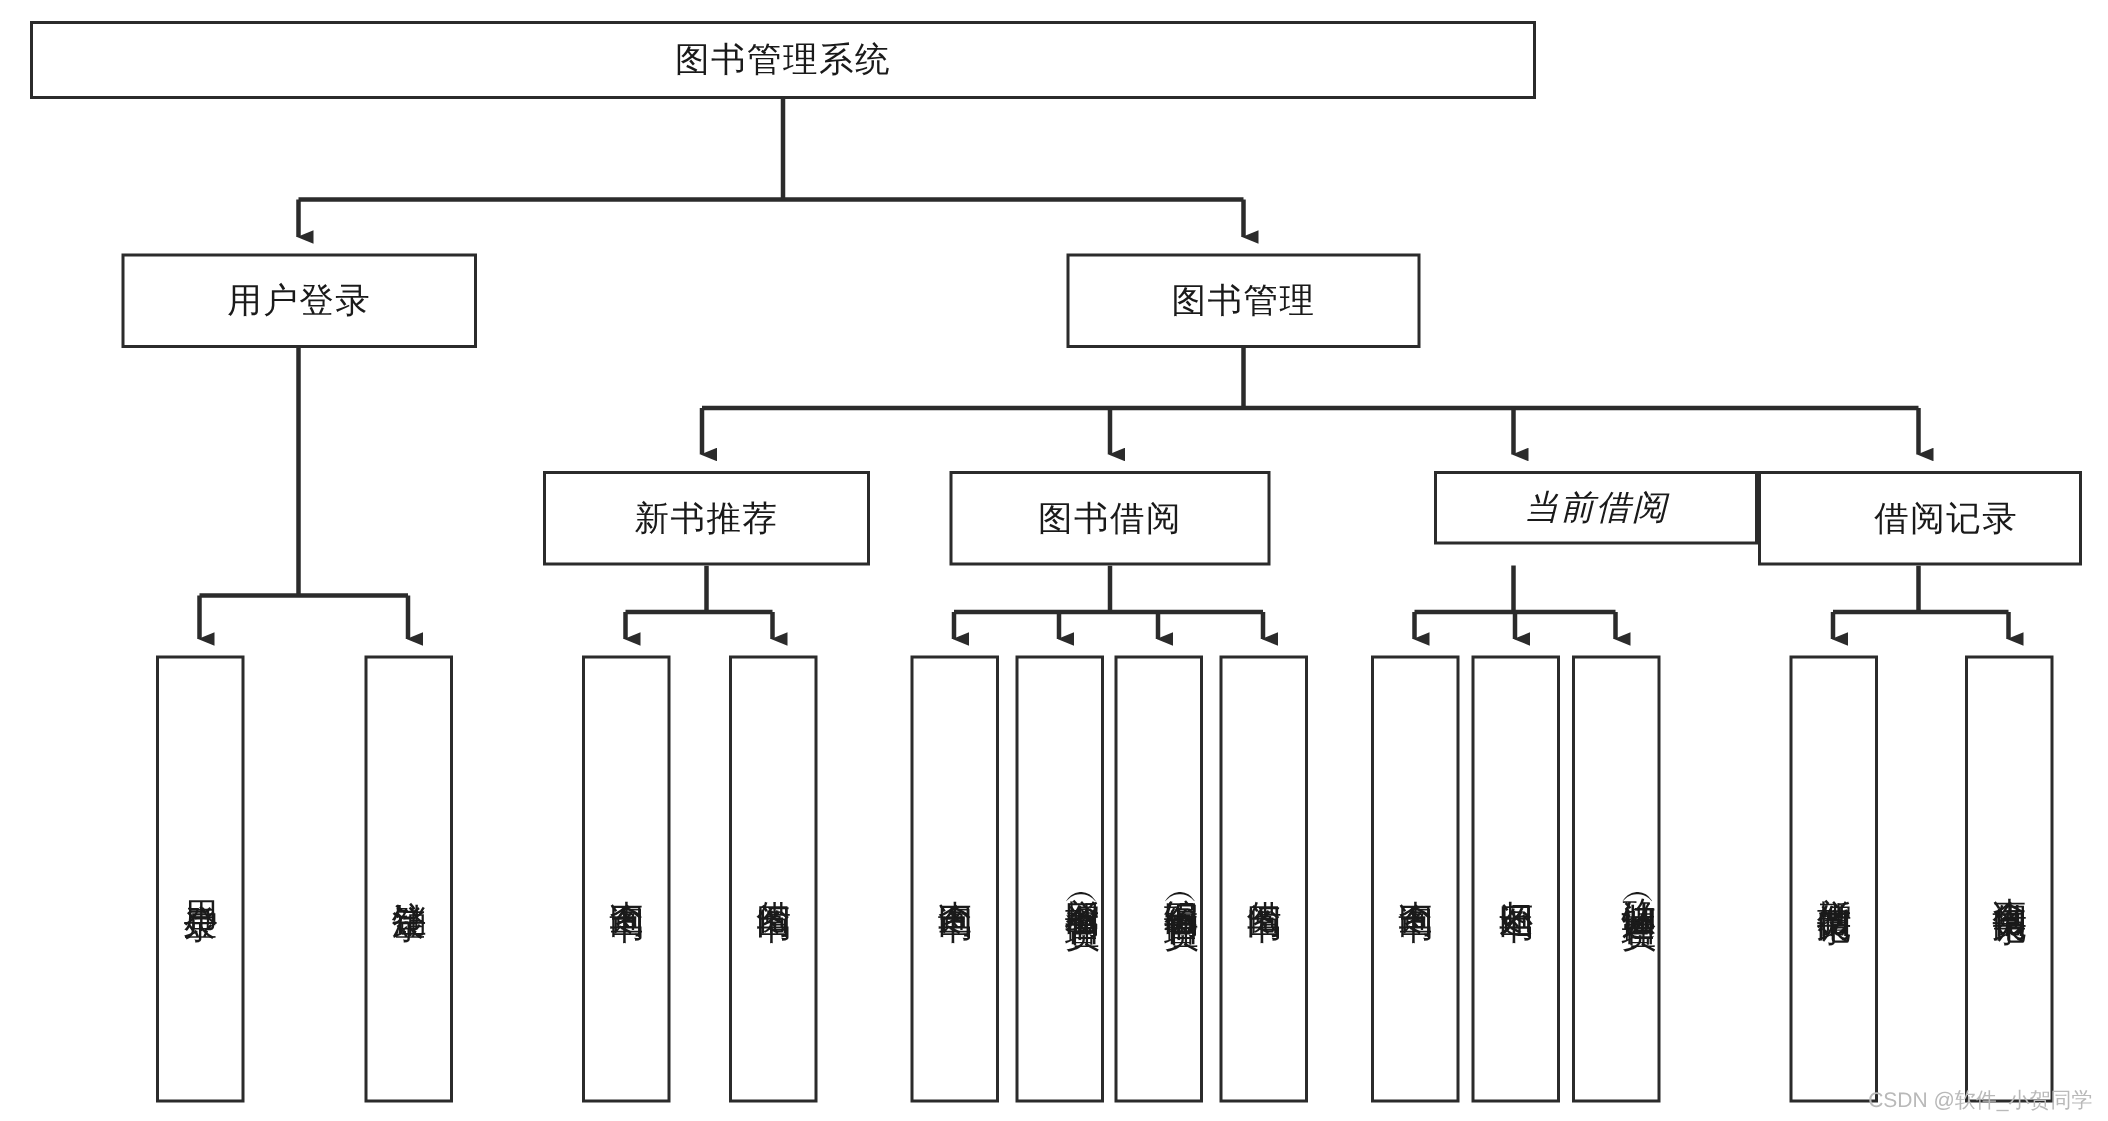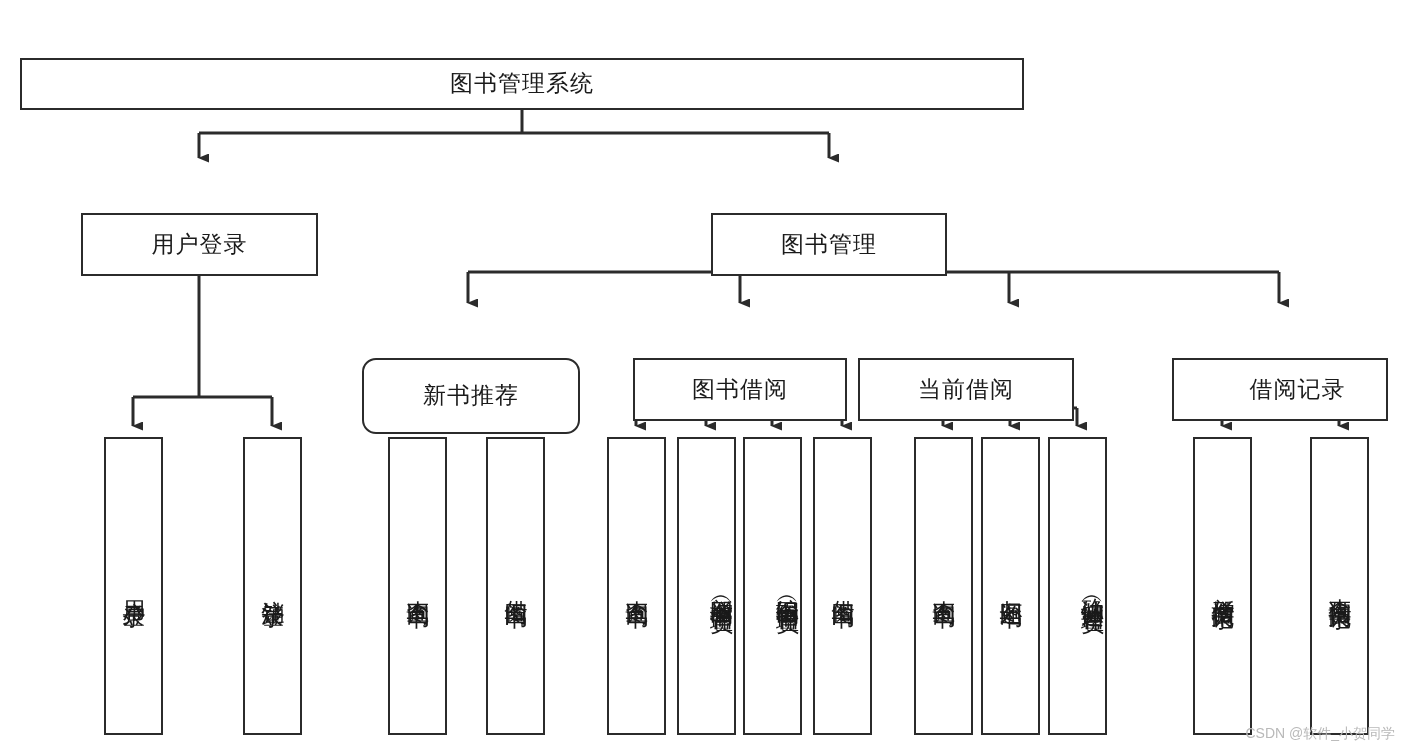--- a/index.html
+++ b/index.html
@@ -33,21 +33,20 @@
     display: flex;
     align-items: center;
     justify-content: center;
     color: #1a1a1a;
   }
   .node-h {
     font-size: 23px;
     letter-spacing: 1px;
     line-height: 1.1;
     white-space: nowrap;
-    margin-top: 44px;
   }
   .node-v {
     font-size: 23px;
     line-height: 1.12;
     writing-mode: vertical-rl;
     text-orientation: upright;
     letter-spacing: 2px;
     align-items: flex-start;
     justify-content: center;
     padding-top: 6px;
@@ -130,29 +129,29 @@
   </div>
 
   <div class="node node-h" style="left:81px; top:169px; width:237px; height:63px;">
     <span class="node-label">用户登录</span>
   </div>
 
   <div class="node node-h" style="left:711px; top:169px; width:236px; height:63px;">
     <span class="node-label">图书管理</span>
   </div>
 
-  <div class="node node-h" style="left:362px; top:314px; width:218px; height:76px;border-radius:14px;">
+  <div class="node node-h" style="left:362px; top:314px; width:218px; height:63px;">
     <span class="node-label">新书推荐</span>
   </div>
 
   <div class="node node-h" style="left:633px; top:314px; width:214px; height:63px;align-items:center;">
     <span class="node-label">图书借阅</span>
   </div>
 
-  <div class="node node-h" style="left:858px; top:314px; width:216px; height:63px;">
+  <div class="node node-h" style="left:956px; top:314px; width:216px; height:49px;font-style:italic;">
     <span class="node-label">当前借阅</span>
   </div>
 
   <div class="node node-h" style="left:1172px; top:314px; width:216px; height:63px;padding-left:35px;">
     <span class="node-label">借阅记录</span>
   </div>
 
   <div class="node node-v v-center" style="left:104px; top:437px; width:59px; height:298px;">
     <span class="node-label">用户登录</span>
   </div>

